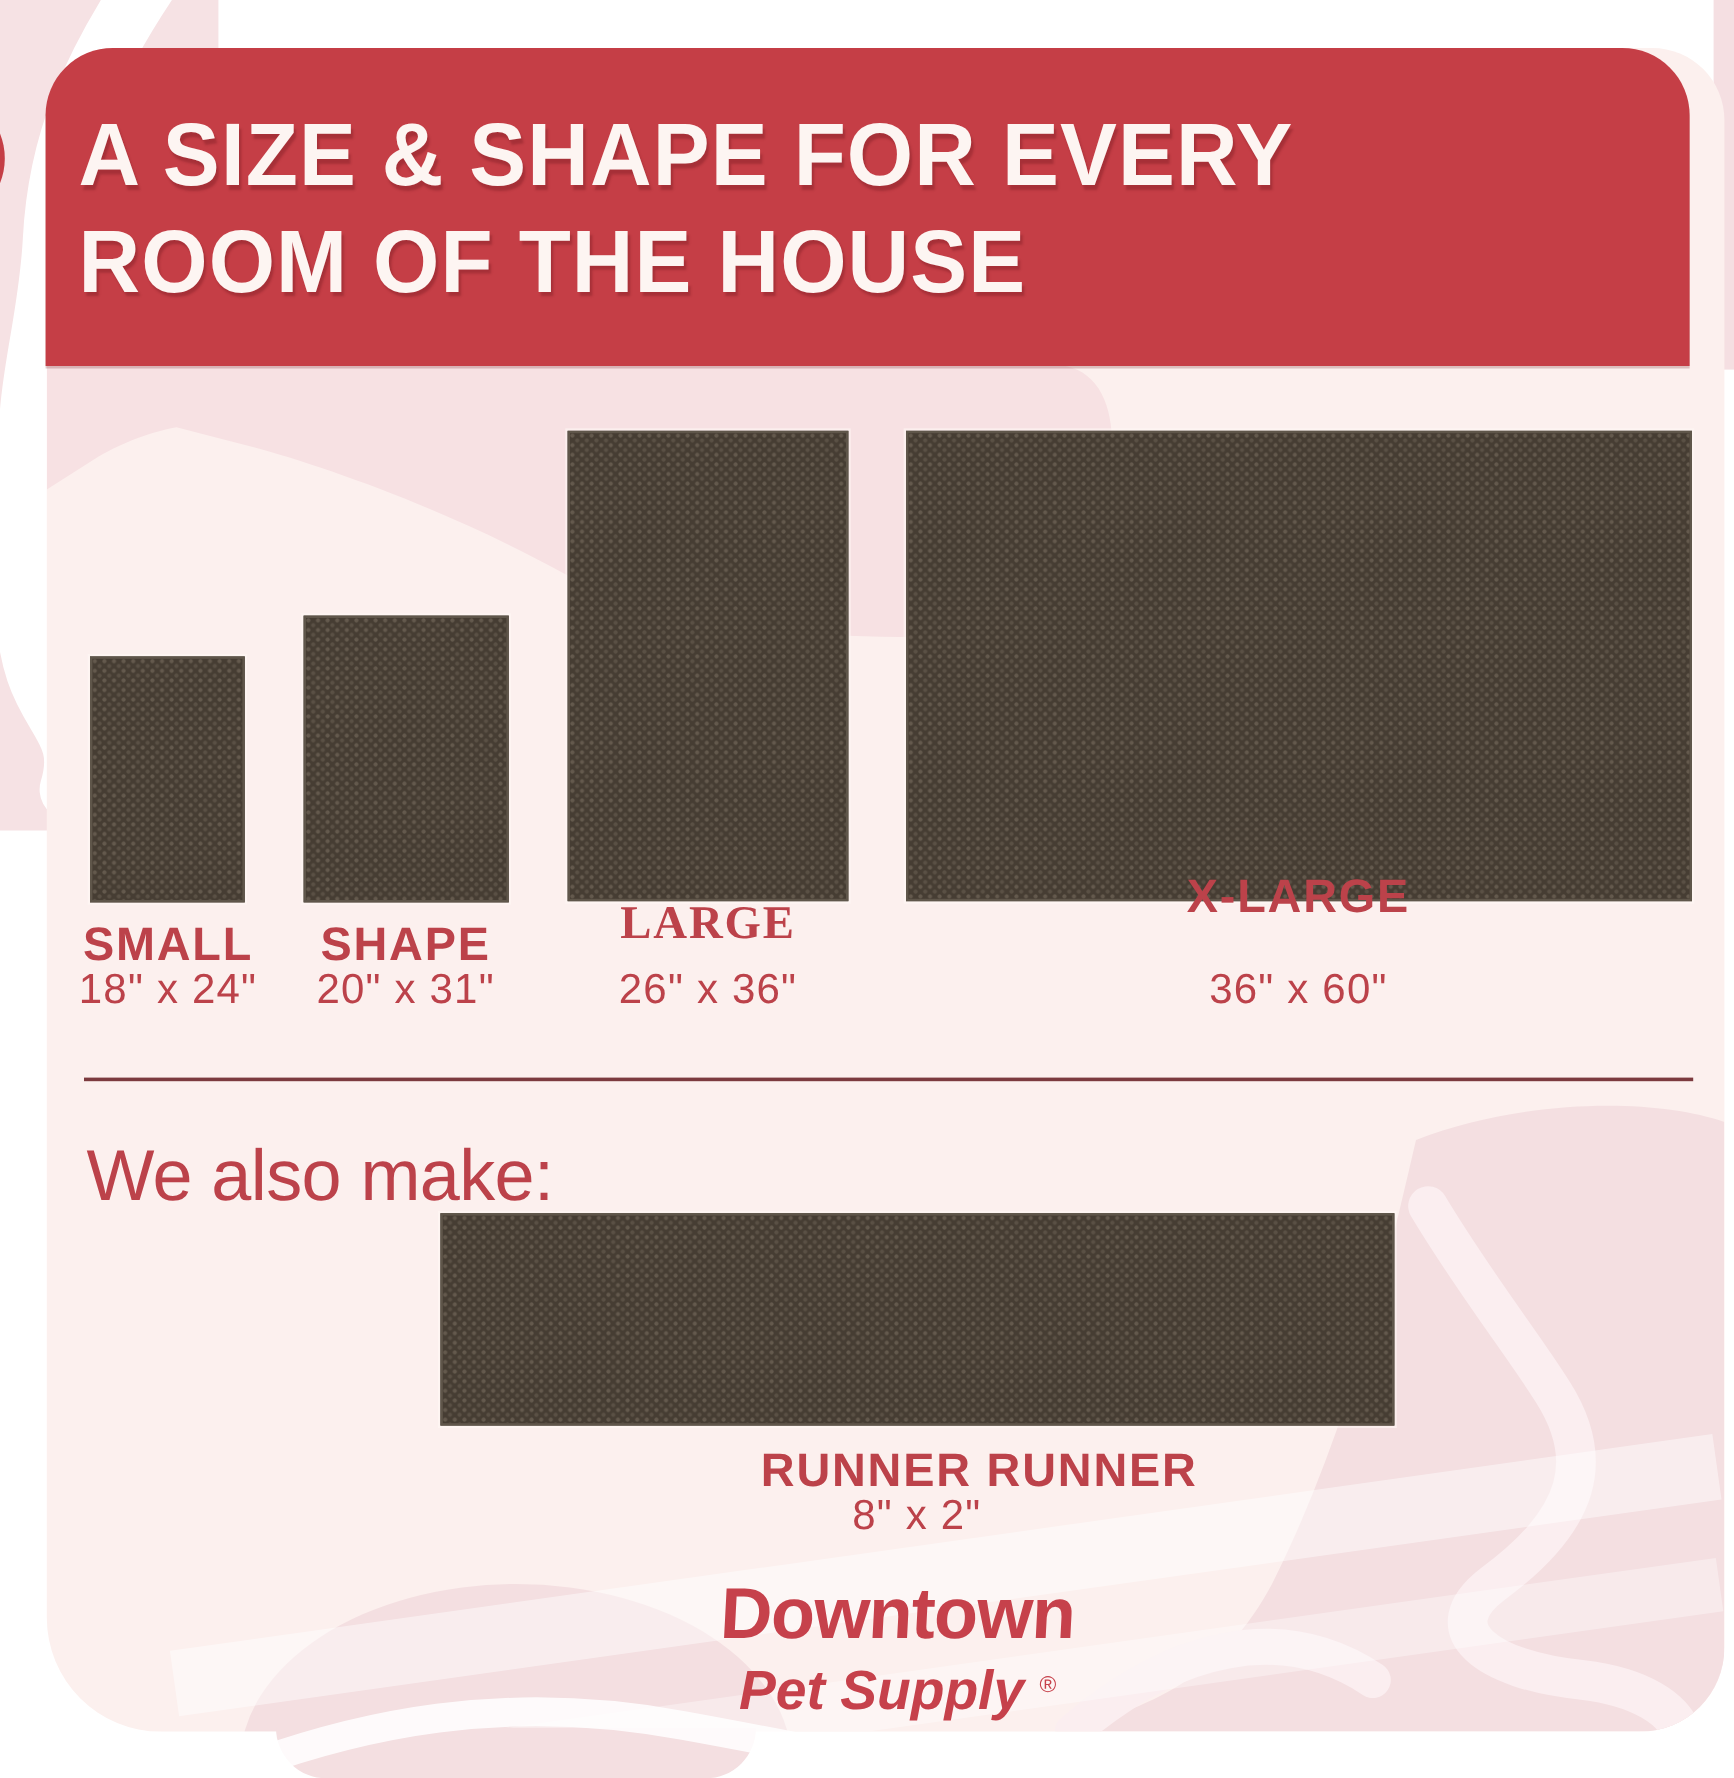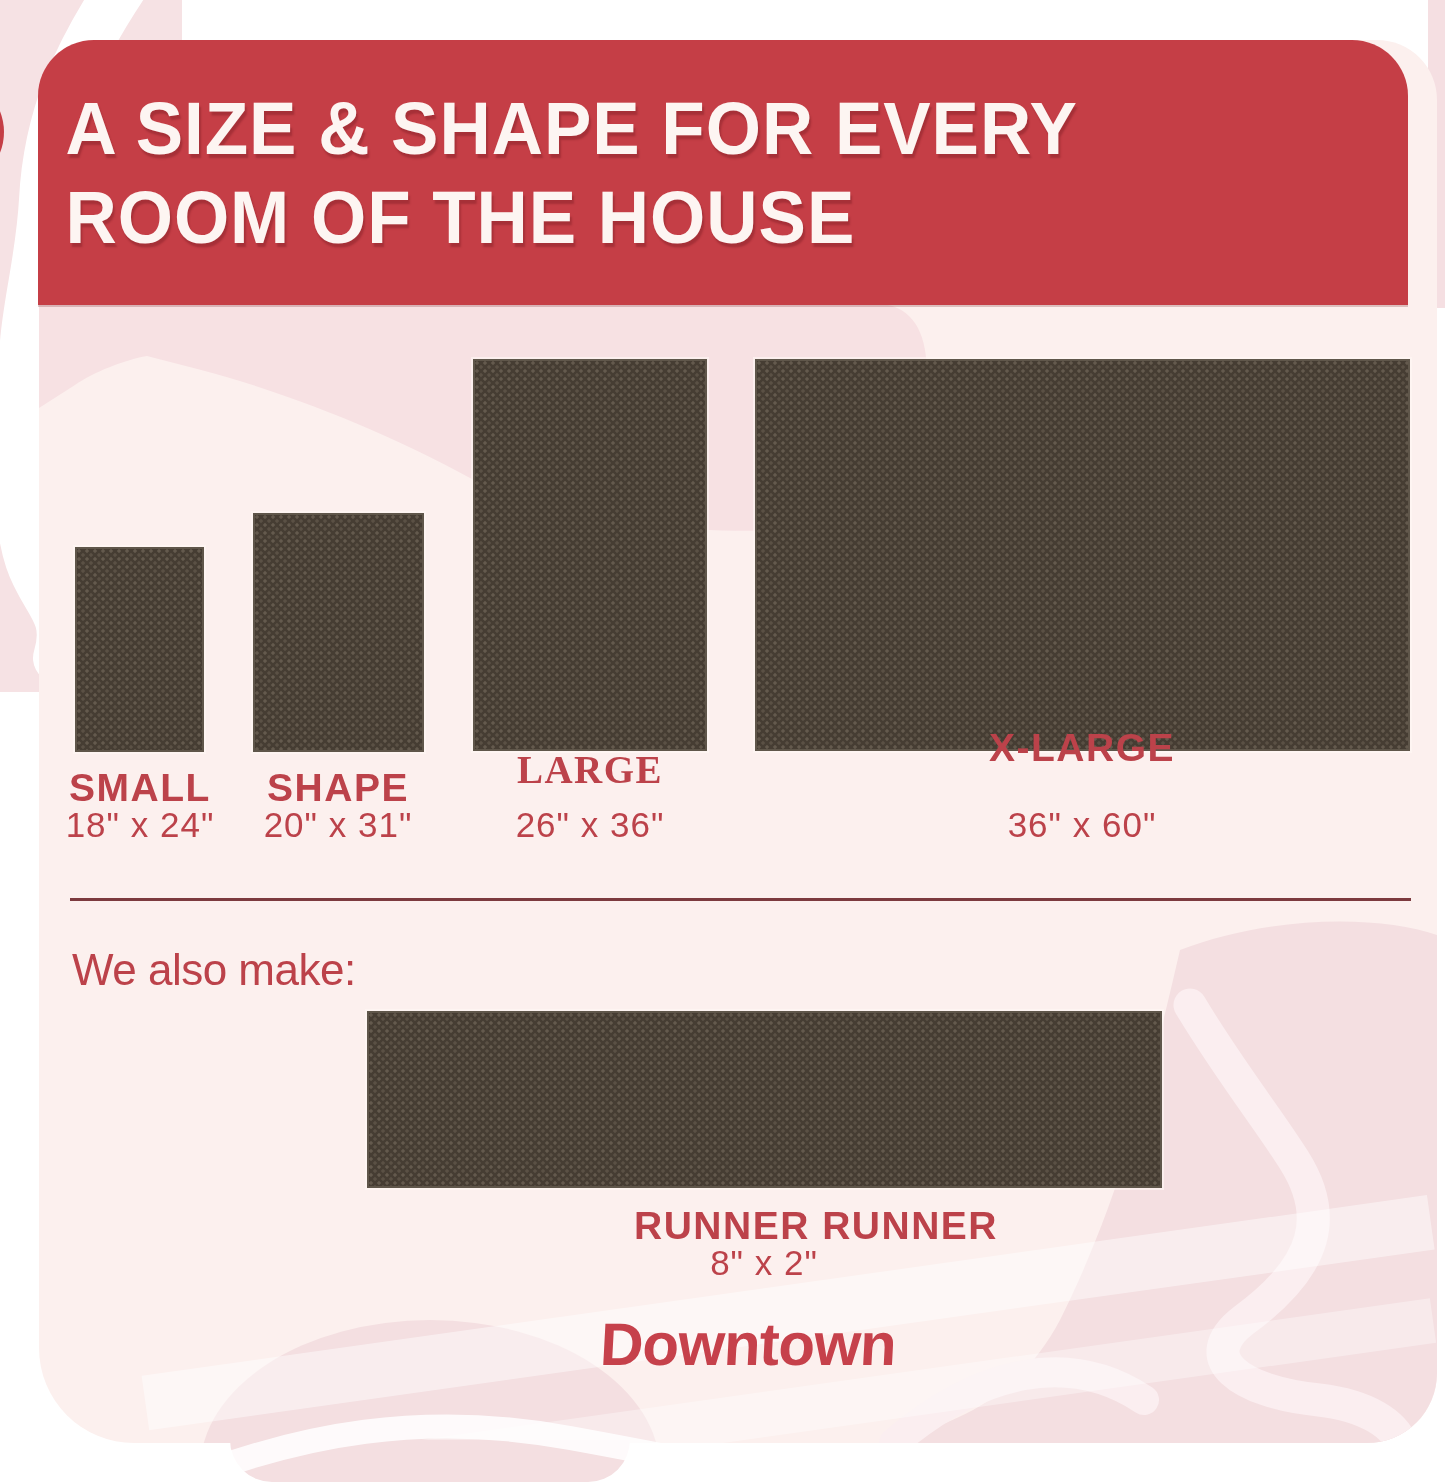--- a/index.html
+++ b/index.html
@@ -71,21 +71,21 @@
     font-size:35px;font-weight:400;letter-spacing:1px;
     color:#bc424a;white-space:nowrap;
   }
   
   .divider{
     position:absolute;left:31px;top:858px;width:1341px;height:3px;
     background:#7c3a3e;
   }
   .also-make{
     position:absolute;left:33px;top:905px;
-    font-size:44px;font-weight:400;color:#bc424a;letter-spacing:-0.5px;
+    font-size:60px;font-weight:400;color:#bc424a;letter-spacing:-0.5px;
   }
   
   .brand{
     position:absolute;left:409px;top:1270px;width:600px;text-align:center;
     color:#c6414b;
   }
   .brand-name{
     font-size:60px;font-weight:700;letter-spacing:-1px;
     transform:skewX(-3deg);
   }
@@ -148,20 +148,21 @@
     <div class="also-make">We also make:</div>
 
     <div>
       <div class="rug" style="left:328px;top:971px;width:795px;height:177px;"></div>
       <div class="size-label" style="left:595px;top:1164px;">RUNNER RUNNER</div>
       <div class="size-dims" style="left:595px;top:1203px;">8" x 2"</div>
     </div>
 
     <div class="brand">
       <div class="brand-name">Downtown</div>
+      <div class="brand-tagline"><span>Pet Supply</span>&nbsp;<span class="reg-mark">®</span></div>
     </div>
   </div>
 
   <div class="banner">
     <h1><span>A SIZE &amp; SHAPE FOR EVERY</span><br>
         <span>ROOM OF THE HOUSE</span></h1>
   </div>
 
   <div class="deco-bottom-blob-ext"></div>
   <svg class="deco-bottom-wave-svg" width="1445" height="102" viewBox="0 1380 1445 102" aria-hidden="true">

